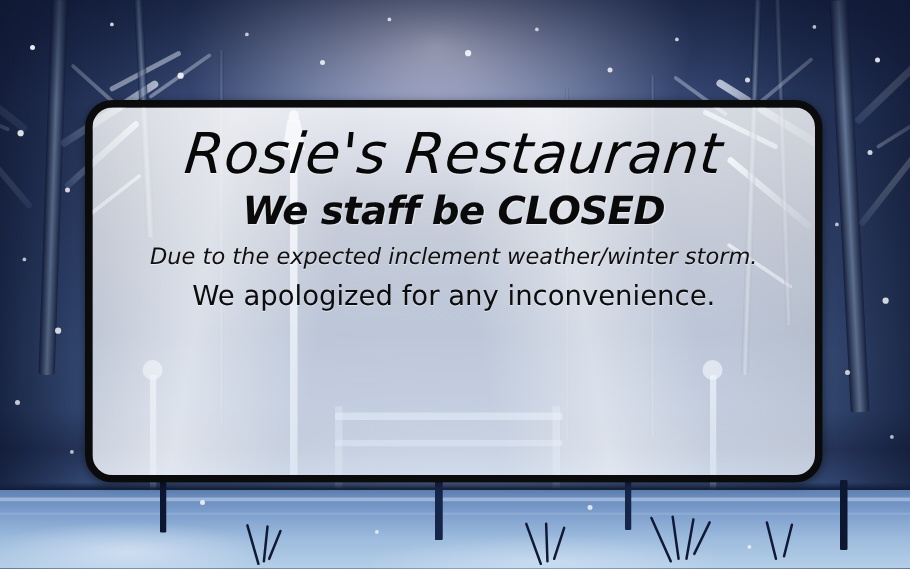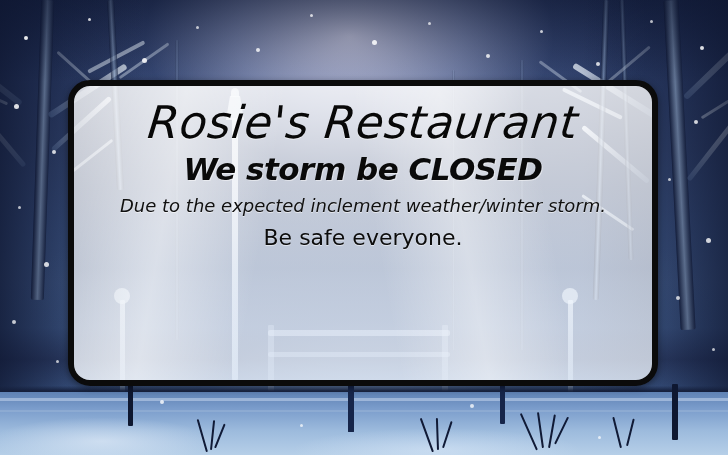--- a/index.html
+++ b/index.html
@@ -337,25 +337,25 @@
     <div class="snow" style="left:300px; top:424px; width:3px; height:3px; opacity:.7;"></div>
     <div class="snow" style="left:470px; top:404px; width:4px; height:4px; opacity:.75;"></div>
     <div class="snow" style="left:598px; top:436px; width:3px; height:3px; opacity:.7;"></div>
   </div>
 
   <div id="panel">
     <div class="panel-inner">
 
       <div class="t-title">Rosie's Restaurant</div>
 
-      <div class="t-closed">We storm be CLOSED</div>
+      <div class="t-closed">We staff be CLOSED</div>
 
 
       <div class="t-reason">Due to the expected inclement weather/winter storm.</div>
 
       <div class="t-body">
-        <div>Be safe everyone.</div>
+        <div>We apologized for any inconvenience.</div>
       </div>
 
     </div>
   </div>
 
 </div>
 
 </body></html>

